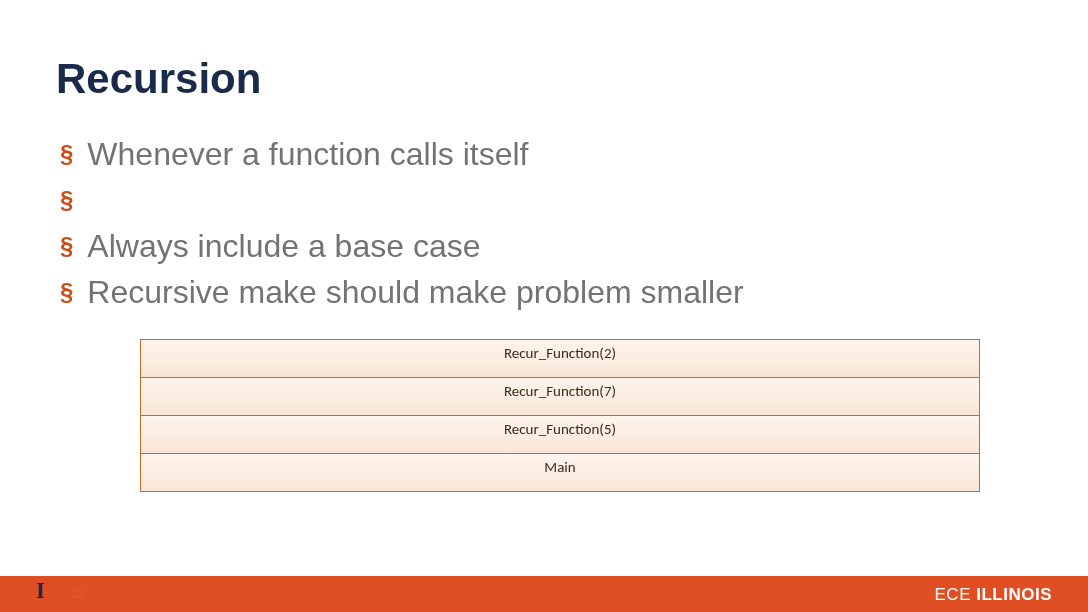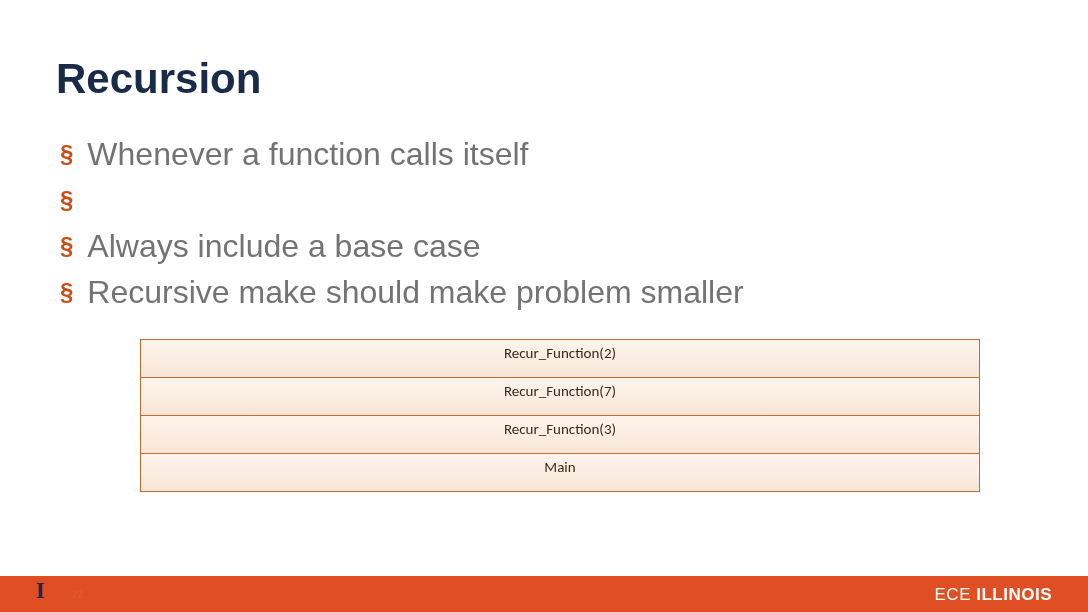--- a/index.html
+++ b/index.html
@@ -50,21 +50,21 @@
     <li>
       <span class="bullet-mark">§</span>
       <span class="bullet-text">Recursive make should make problem smaller</span>
     </li>
   </ul>
 
 
   <div class="stack">
     <div class="stack-row">Recur_Function(2)</div>
     <div class="stack-row">Recur_Function(7)</div>
-    <div class="stack-row">Recur_Function(3)</div>
+    <div class="stack-row">Recur_Function(5)</div>
     <div class="stack-row">Main</div>
   </div>
 
   <div class="footer-bar">
     <div class="footer-right">
       <span class="ece">ECE </span><span class="ill">ILLINOIS</span>
     </div>
   </div>
   <div class="footer-logo">I</div>
   <div class="footer-pagenum">22</div>

